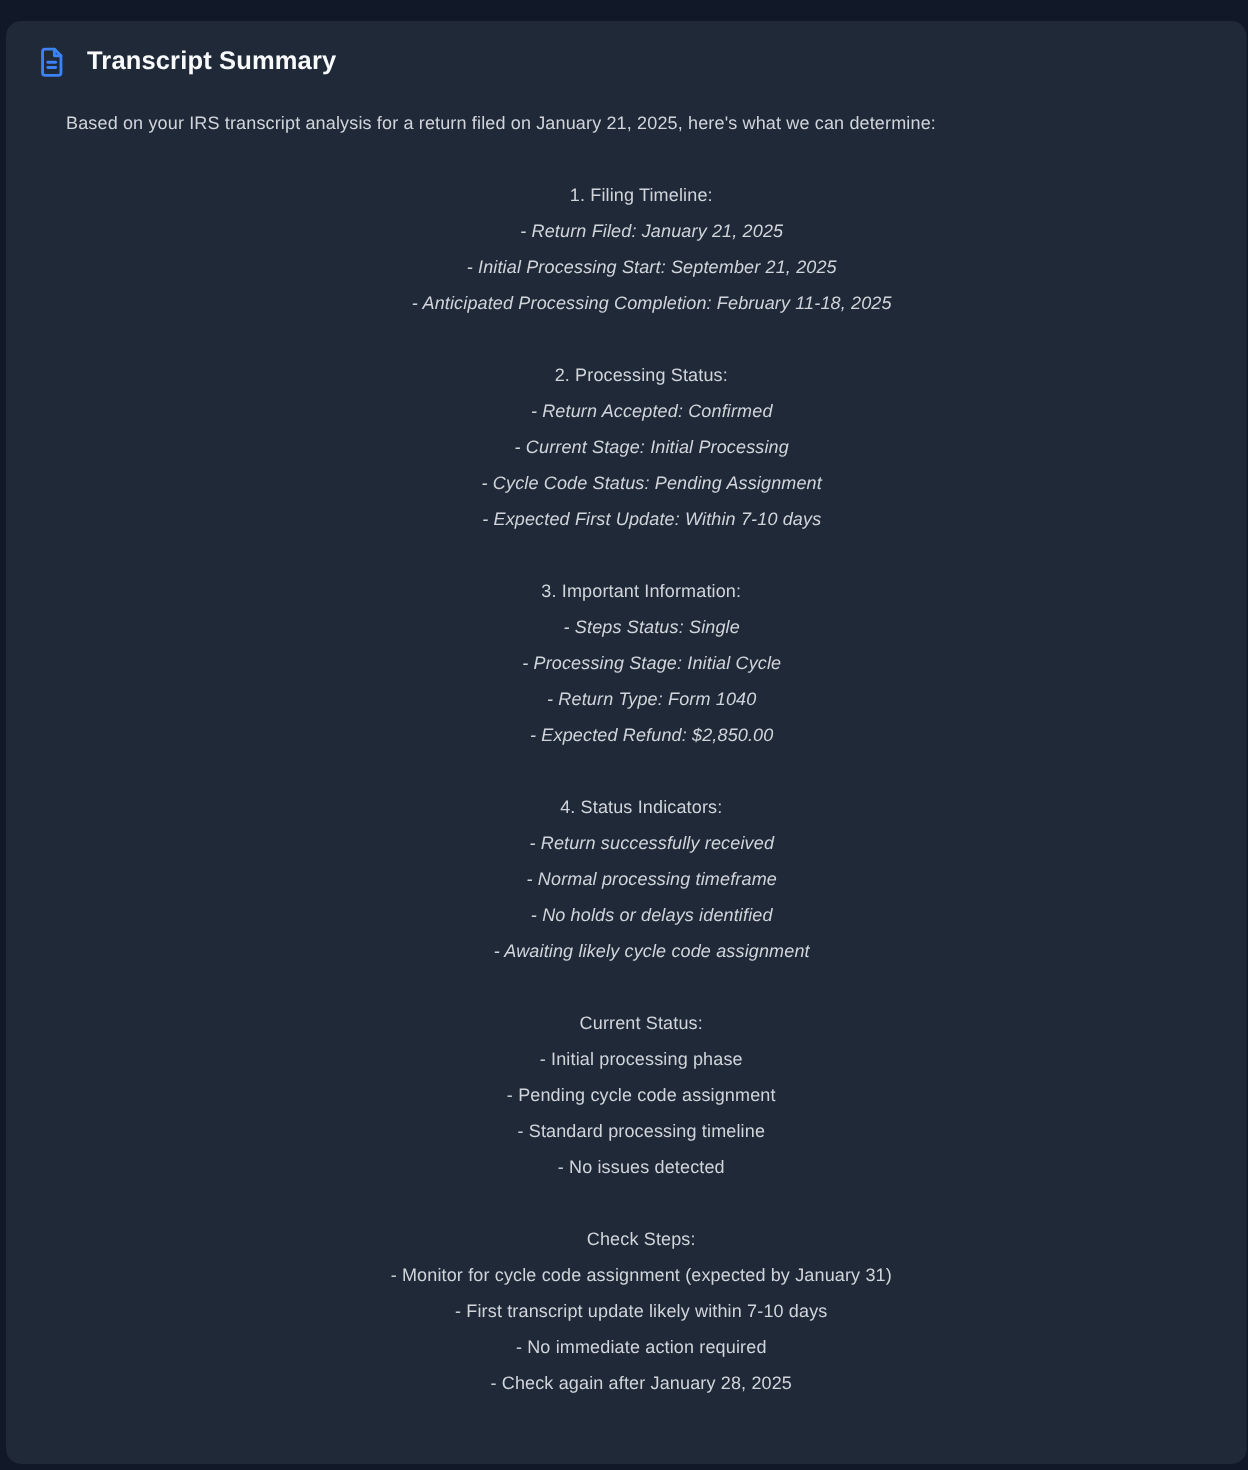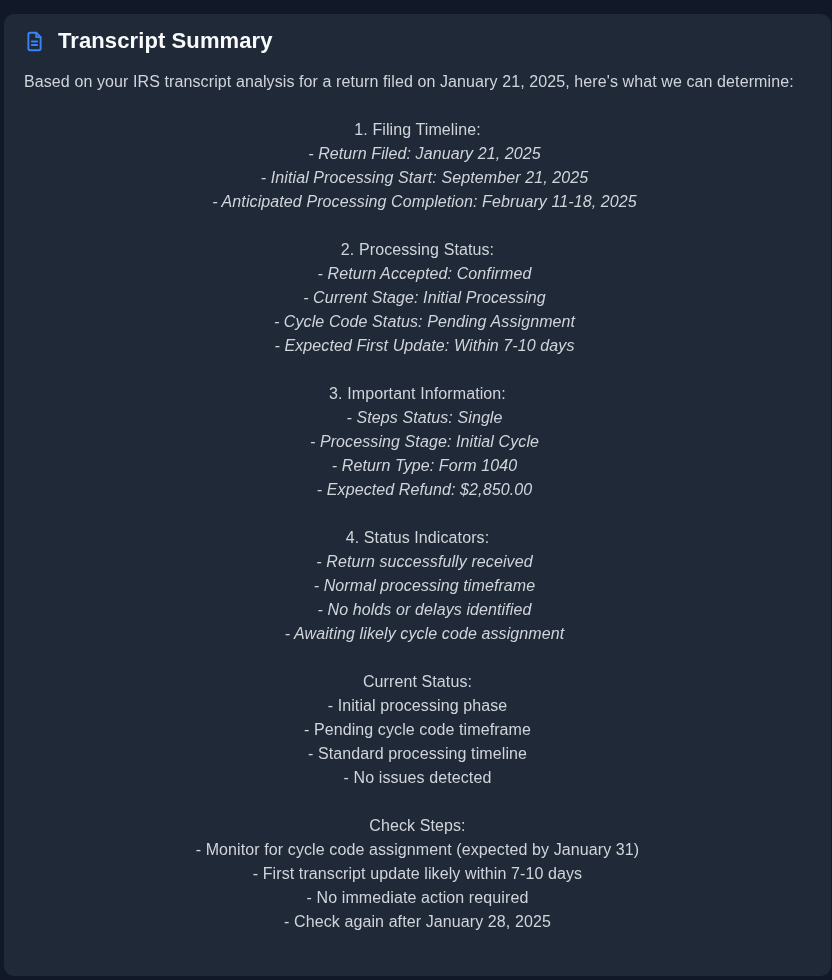--- a/index.html
+++ b/index.html
@@ -44,31 +44,32 @@
     align-items: center;
     justify-content: center;
     flex: 0 0 auto;
   }
   .card-header .icon svg {
     width: 21px;
     height: 21px;
     stroke: var(--icon-blue);
   }
   .card-title {
-    font-size: 22px;
+    font-size: 17px;
     font-weight: 700;
     color: var(--heading-text);
     letter-spacing: 0.1px;
     margin: 0;
   }
   .content {
-    font-size: 16px;
+    font-size: 12px;
     line-height: 24px;
     color: var(--text);
     letter-spacing: 0.1px;
+    margin-left: 20px;
   }
   .intro {
     margin: 0 0 24px 0;
   }
   .section {
     margin: 0 0 24px 0;
     text-align: center;
   }
   .section:last-child { margin-bottom: 0; }
   .line {
@@ -121,21 +122,21 @@
         <div class="section">
           <div class="line heading">4. Status Indicators:</div>
           <div class="line item indented">- Return successfully received</div>
           <div class="line item indented">- Normal processing timeframe</div>
           <div class="line item indented">- No holds or delays identified</div>
           <div class="line item indented">- Awaiting likely cycle code assignment</div>
         </div>
         <div class="section">
           <div class="line heading">Current Status:</div>
           <div class="line item">- Initial processing phase</div>
-          <div class="line item">- Pending cycle code timeframe</div>
+          <div class="line item">- Pending cycle code assignment</div>
           <div class="line item">- Standard processing timeline</div>
           <div class="line item">- No issues detected</div>
         </div>
         <div class="section">
           <div class="line heading">Check Steps:</div>
           <div class="line item">- Monitor for cycle code assignment (expected by January 31)</div>
           <div class="line item">- First transcript update likely within 7-10 days</div>
           <div class="line item">- No immediate action required</div>
           <div class="line item">- Check again after January 28, 2025</div>
         </div>

